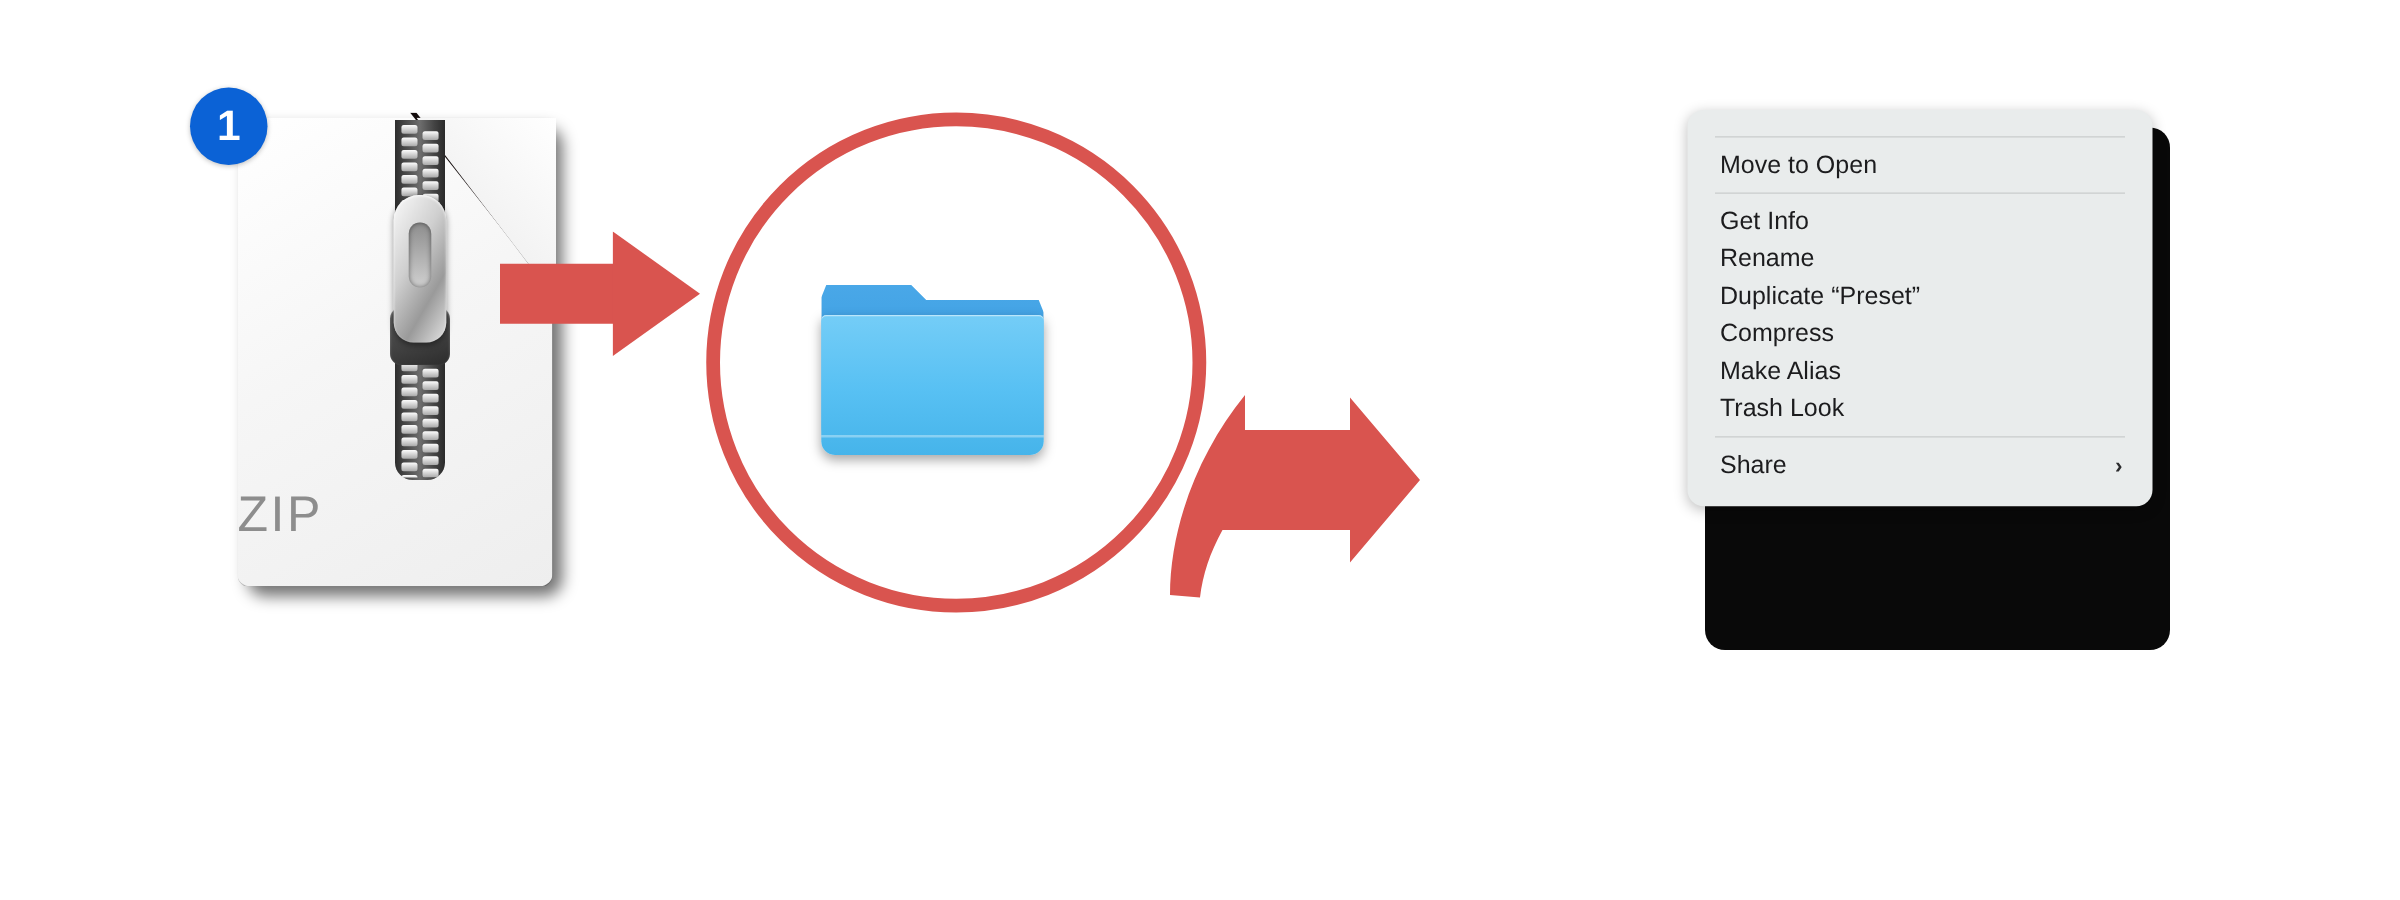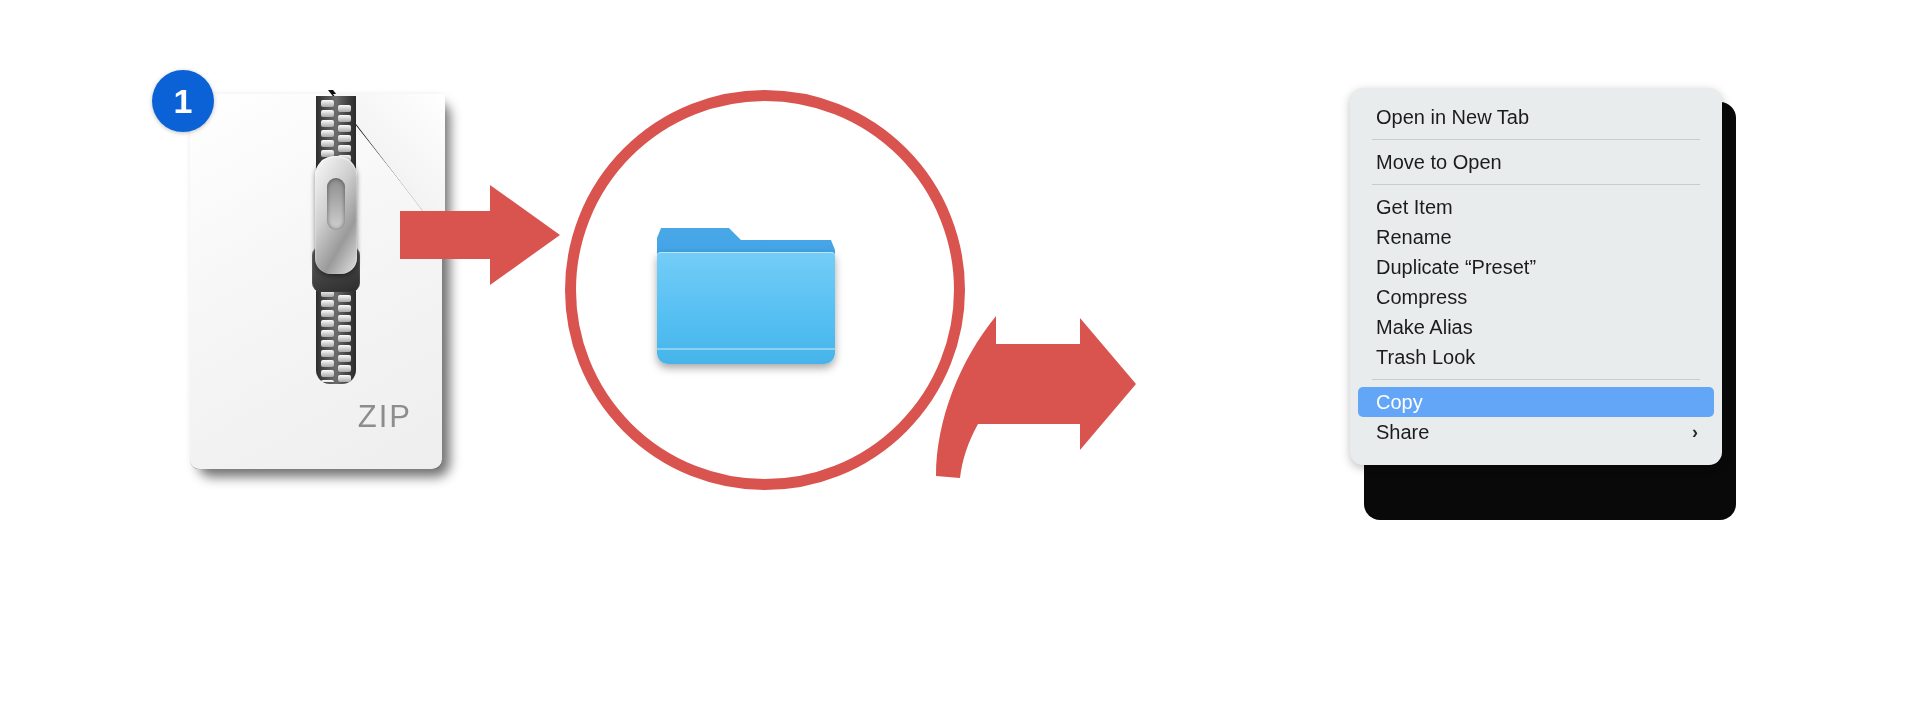--- a/index.html
+++ b/index.html
@@ -75,22 +75,22 @@
     box-shadow: inset 0 0 4px rgba(0,0,0,0.5);
   }
   .zip-slider {
     position: absolute; left: 4px; top: 150px; width: 48px; height: 46px;
     background: linear-gradient(160deg,#5c5c5c,#2c2c2c);
     border-radius: 9px;
     box-shadow: inset 0 1px 2px rgba(255,255,255,0.35);
   }
   .zip-label {
     position: absolute; left: 0; right: 30px; bottom: 34px;
-    text-align: right;
-    font-size: 31px; font-weight: 400; letter-spacing: 2px;
+    text-align: left;
+    font-size: 40px; font-weight: 400; letter-spacing: 2px;
     color: #8d8d8d;
     font-family: "Liberation Sans", sans-serif;
   }
   .step-badge {
     position: absolute; left: -28px; top: -10px;
     width: 62px; height: 62px; border-radius: 50%;
     background: #0b62d6;
     color: #ffffff;
     font-size: 34px; font-weight: 700;
     display: flex; align-items: center; justify-content: center;
@@ -306,29 +306,27 @@
 
   <div id="arrow-two">
     <svg width="220" height="180" viewBox="0 0 220 180">
       <path d="M6,176 C6,120 30,60 66,16 L66,44 L150,44 L150,18 L206,84 L150,150 L150,124 L48,124 C38,142 32,160 30,178 Z" fill="#d9544f"></path>
     </svg>
   </div>
 
   <div id="menu-step">
     <div class="menu-shadow"></div>
     <div class="menu-panel" id="menu-panel">
-        <div class="menu-item"><span>Open in New Tab</span></div>
         <div class="menu-sep"></div>
         <div class="menu-item"><span>Move to Open</span></div>
         <div class="menu-sep"></div>
-        <div class="menu-item"><span>Get Item</span></div>
+        <div class="menu-item"><span>Get Info</span></div>
         <div class="menu-item"><span>Rename</span></div>
         <div class="menu-item"><span>Duplicate “Preset”</span></div>
         <div class="menu-item"><span>Compress</span></div>
         <div class="menu-item"><span>Make Alias</span></div>
         <div class="menu-item"><span>Trash Look</span></div>
         <div class="menu-sep"></div>
-        <div class="menu-item selected"><span>Copy</span></div>
         <div class="menu-item"><span>Share</span><span class="chev">›</span></div>
       </div>
   </div>
 
 </div>
 
 </body></html>

